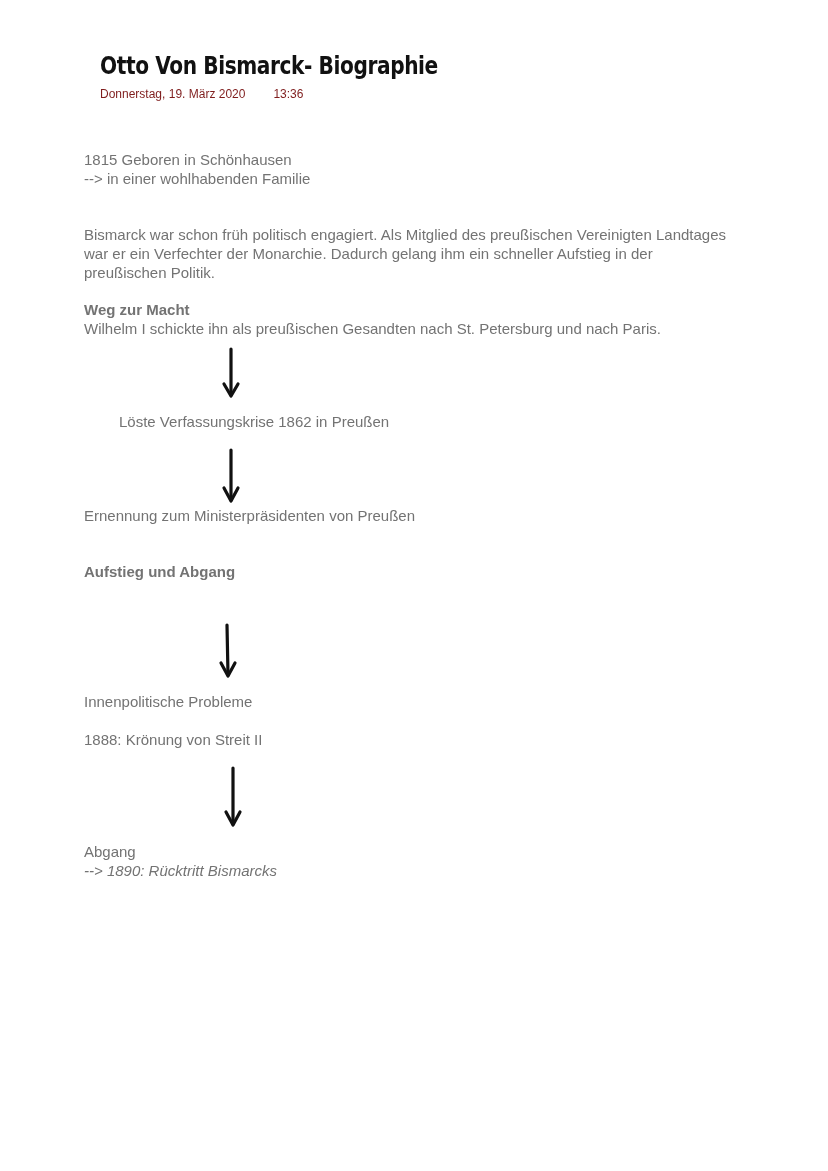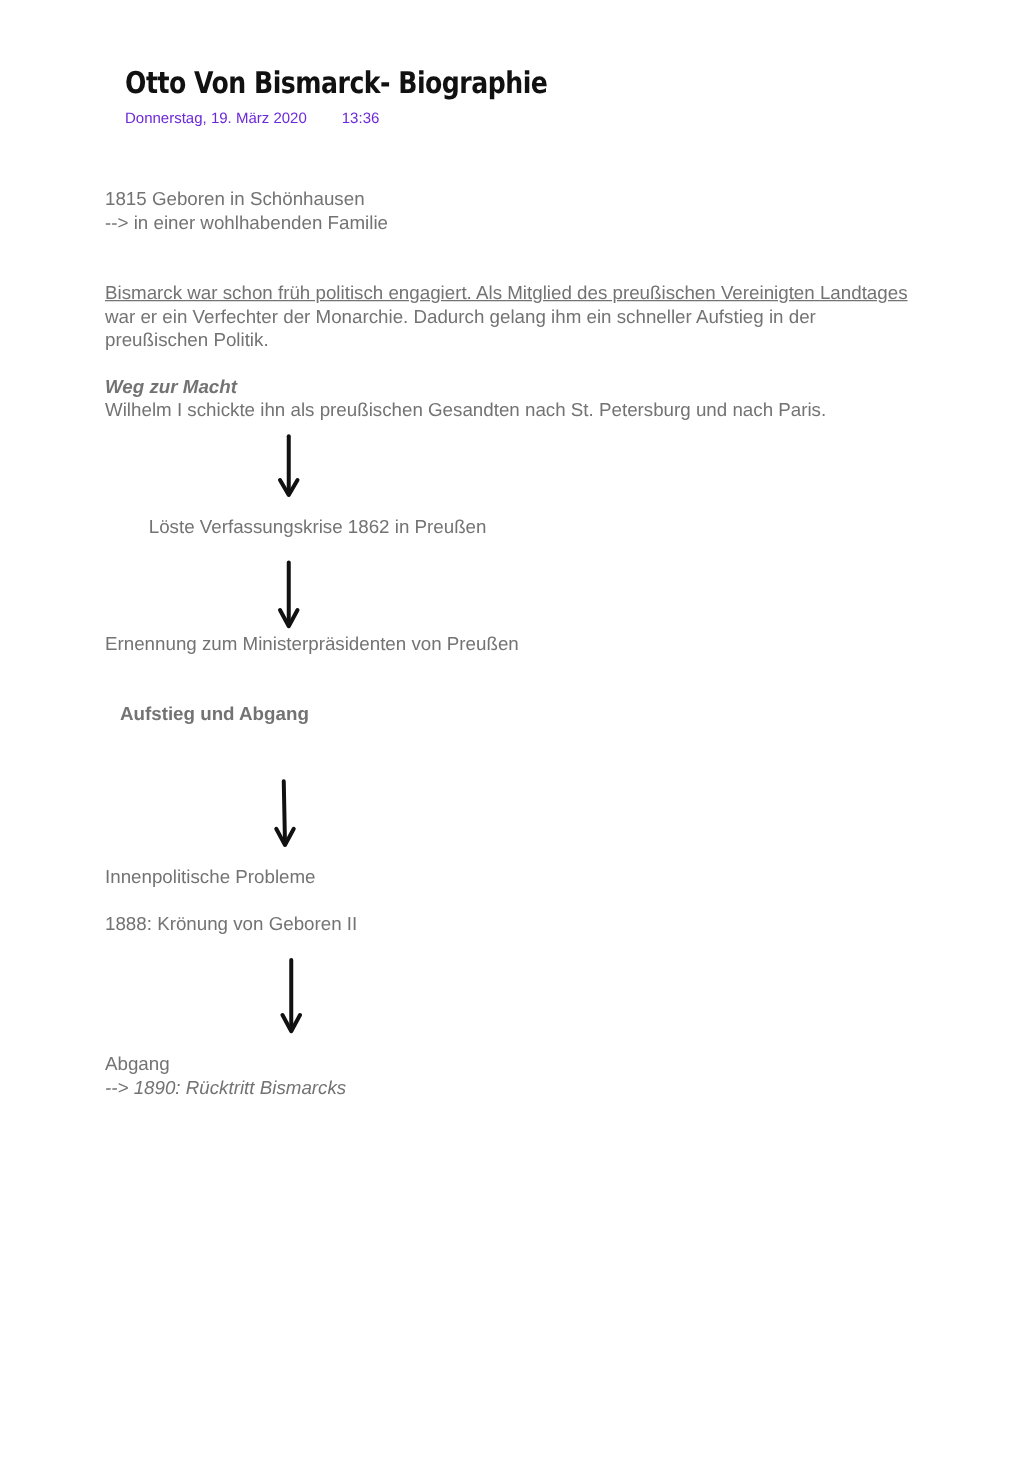--- a/index.html
+++ b/index.html
@@ -32,21 +32,21 @@
       transform: scaleX(0.84);
       transform-origin: left center;
       line-height: 32px;
       white-space: nowrap;
     }
     .meta {
       position: absolute;
       left: 100px;
       top: 87px;
       font-size: 12px;
-      color: #6d28d9;
+      color: #7f1d1d;
       white-space: nowrap;
     }
     .meta .time {
       margin-left: 28px;
     }
     .line {
       position: absolute;
       left: 84px;
       font-size: 15px;
       line-height: 19px;
@@ -66,57 +66,57 @@
 <div class="page">
 
   <div class="title">Otto Von Bismarck- Biographie</div>
   <div class="meta">
     <span>Donnerstag, 19. März 2020</span><span class="time">13:36</span>
   </div>
 
   <div class="line" style="top:150px;">1815 Geboren in Schönhausen</div>
   <div class="line" style="top:169px;">--&gt; in einer wohlhabenden Familie</div>
 
-  <div class="line" style="top:225px;text-decoration:underline;">Bismarck war schon früh politisch engagiert. Als Mitglied des preußischen Vereinigten Landtages</div>
+  <div class="line" style="top:225px;">Bismarck war schon früh politisch engagiert. Als Mitglied des preußischen Vereinigten Landtages</div>
   <div class="line" style="top:244px;">war er ein Verfechter der Monarchie. Dadurch gelang ihm ein schneller Aufstieg in der</div>
   <div class="line" style="top:263px;text-align:right;">preußischen Politik.</div>
 
-  <div class="line bold" style="top:300px;font-style:italic;">Weg zur Macht</div>
+  <div class="line bold" style="top:300px;">Weg zur Macht</div>
   <div class="line" style="top:319px;">Wilhelm I schickte ihn als preußischen Gesandten nach St. Petersburg und nach Paris.</div>
 
   <div class="arrow" style="left:221px; top:347px;">
     <svg width="20" height="52" viewBox="0 0 20 52">
       <path d="M10 2 L10 48" stroke="#111" stroke-width="3.2" stroke-linecap="round" fill="none"></path>
       <path d="M3 37 L10 49 L17 37" stroke="#111" stroke-width="3.2" stroke-linecap="round" stroke-linejoin="round" fill="none"></path>
     </svg>
   </div>
 
   <div class="line" style="top:412px;margin-left:35px;">Löste Verfassungskrise 1862 in Preußen</div>
 
   <div class="arrow" style="left:221px; top:448px;">
     <svg width="20" height="56" viewBox="0 0 20 56">
       <path d="M10 2 L10 52" stroke="#111" stroke-width="3.2" stroke-linecap="round" fill="none"></path>
       <path d="M3 40 L10 53 L17 40" stroke="#111" stroke-width="3.2" stroke-linecap="round" stroke-linejoin="round" fill="none"></path>
     </svg>
   </div>
 
   <div class="line" style="top:506px;">Ernennung zum Ministerpräsidenten von Preußen</div>
 
-  <div class="line bold" style="top:562px;margin-left:12px;">Aufstieg und Abgang</div>
+  <div class="line bold" style="top:562px;">Aufstieg und Abgang</div>
 
   <div class="arrow" style="left:218px; top:623px;">
     <svg width="20" height="56" viewBox="0 0 20 56">
       <path d="M9 2 L10 52" stroke="#111" stroke-width="3.2" stroke-linecap="round" fill="none"></path>
       <path d="M3 40 L10 53 L17 40" stroke="#111" stroke-width="3.2" stroke-linecap="round" stroke-linejoin="round" fill="none"></path>
     </svg>
   </div>
 
   <div class="line" style="top:692px;">Innenpolitische Probleme</div>
 
-  <div class="line" style="top:730px;">1888: Krönung von Geboren II</div>
+  <div class="line" style="top:730px;">1888: Krönung von Streit II</div>
 
   <div class="arrow" style="left:223px; top:766px;">
     <svg width="20" height="62" viewBox="0 0 20 62">
       <path d="M10 2 L10 58" stroke="#111" stroke-width="3.2" stroke-linecap="round" fill="none"></path>
       <path d="M3 46 L10 59 L17 46" stroke="#111" stroke-width="3.2" stroke-linecap="round" stroke-linejoin="round" fill="none"></path>
     </svg>
   </div>
 
   <div class="line" style="top:842px;">Abgang</div>
   <div class="line" style="top:861px;font-style:italic;">--&gt; 1890: Rücktritt Bismarcks</div>

